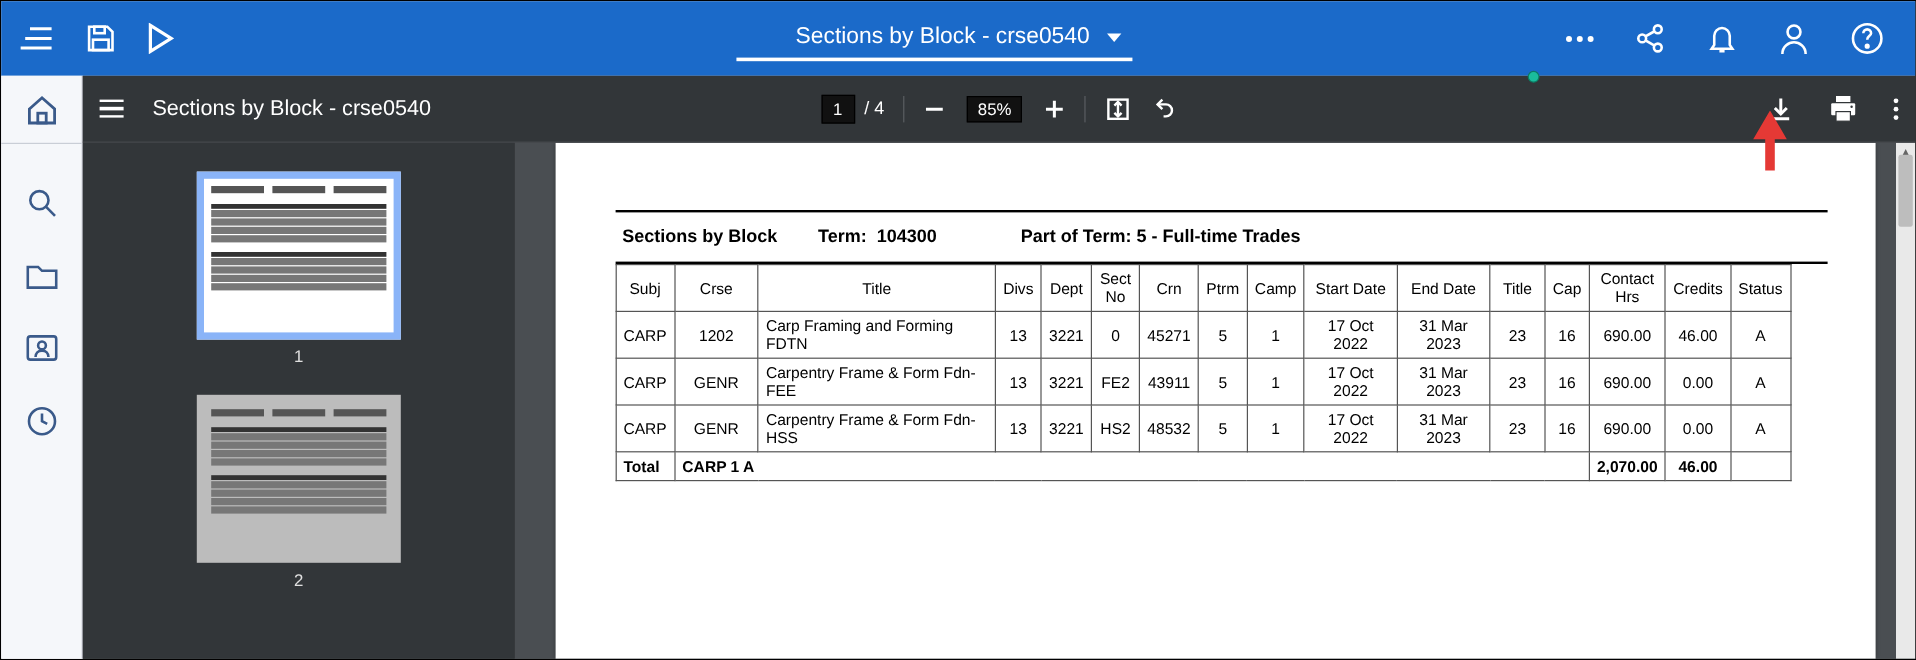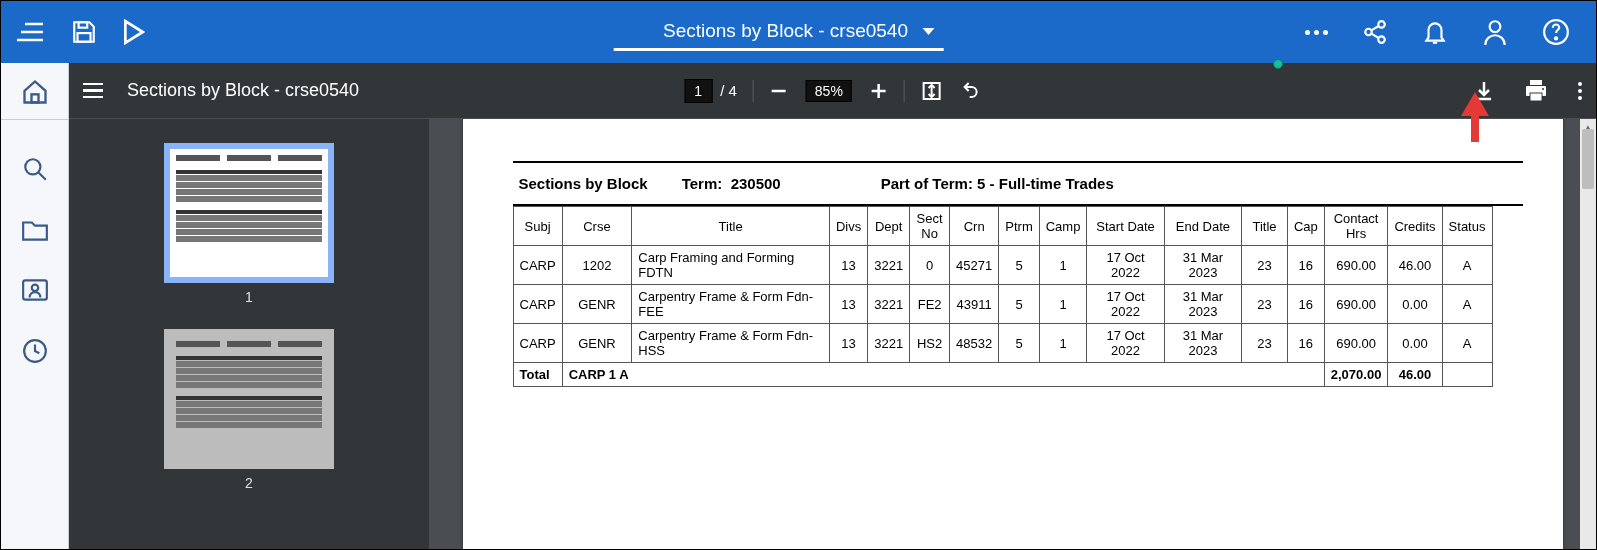--- a/index.html
+++ b/index.html
@@ -40,21 +40,21 @@
   .thumb { width: 170px; height: 140px; background: #fff; margin-bottom: 6px; border: 6px solid transparent; display: flex; flex-direction: column; padding: 6px; }
   .thumb.selected { border-color: #8ab4f8; }
   .thumb-label { color: #e0e0e0; font-size: 14px; margin-bottom: 24px; }
   .thumb-inner { flex: 1; display: flex; flex-direction: column; }
   .thumb-header { height: 10px; display: flex; justify-content: space-between; }
   .thumb-h-box { width: 30%; height: 6px; background: #555; }
   .thumb-row { height: 6px; background: #777; margin: 1px 0; }
   .thumb-body-block { margin-top: 4px; }
 
   .page-area { flex: 1; background: #4a4e52; overflow: auto; display: flex; justify-content: center; padding-top: 0; position: relative; }
-  .page { width: 1100px; background: #fff; margin-top: 0; padding: 42px 40px 160px 50px; box-shadow: 0 0 4px rgba(0,0,0,0.4); }
+  .page { width: 1100px; background: #fff; margin-top: 0; padding: 56px 40px 160px 50px; box-shadow: 0 0 4px rgba(0,0,0,0.4); }
   .scrollbar-track { position: absolute; right: 0; top: 0; width: 16px; height: 100%; background: #e9e9e9; }
   .scrollbar-thumb { position: absolute; right: 2px; top: 10px; width: 12px; height: 60px; background: #bdbdbd; border-radius: 2px; }
   .scrollbar-arrow-up { position: absolute; right: 0; top: 0; width: 16px; height: 16px; display: flex; align-items: center; justify-content: center; color: #666; font-size: 10px; }
 
   .report-hr { border: none; border-top: 2px solid #000; margin: 0; }
   .report-header-row { display: flex; align-items: baseline; gap: 30px; padding: 12px 0 12px 6px; font-size: 15px; }
   .report-header-row .bold { font-weight: bold; }
   .block-line { font-size: 14px; padding: 16px 0 6px 6px; }
   .block-line .lbl { font-weight: bold; margin-right: 8px; }
   .block-line .code { font-weight: bold; margin-right: 10px; }
@@ -324,22 +324,22 @@
             </div>
           </div>
           <div class="thumb-label">2</div>
         </div>
 
         <div class="page-area">
           <div class="page">
             <hr class="report-hr">
             <div class="report-header-row">
               <span class="bold">Sections by Block</span>
-              <span class="bold" style="margin-left:4px;"><span>Term:</span>&nbsp;&nbsp;<span>230500</span></span>
-              <span class="bold" style="margin-left:70px;">Part of Term: 5 - Full-time Trades</span>
+              <span class="bold" style="margin-left:4px;"><span>Term:</span>&nbsp;&nbsp;<span>104300</span></span>
+              <span class="bold" style="margin-left:40px;">Part of Term: 5 - Full-time Trades</span>
             </div>
             <hr class="report-hr">
             <table class="data">
               <thead>
                 <tr>
                   <th style="width:44px;">Subj</th>
                   <th style="width:70px;">Crse</th>
                   <th style="width:200px;">Title</th>
                   <th style="width:36px;">Divs</th>
                   <th style="width:40px;">Dept</th>

